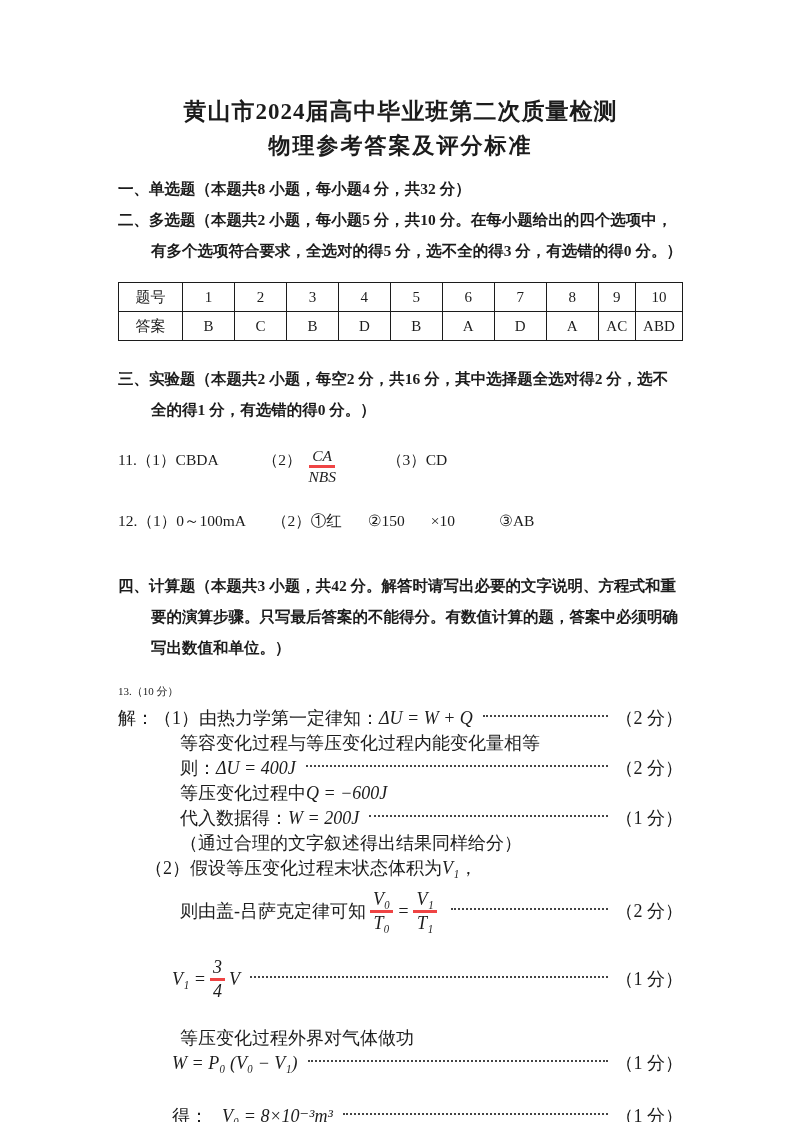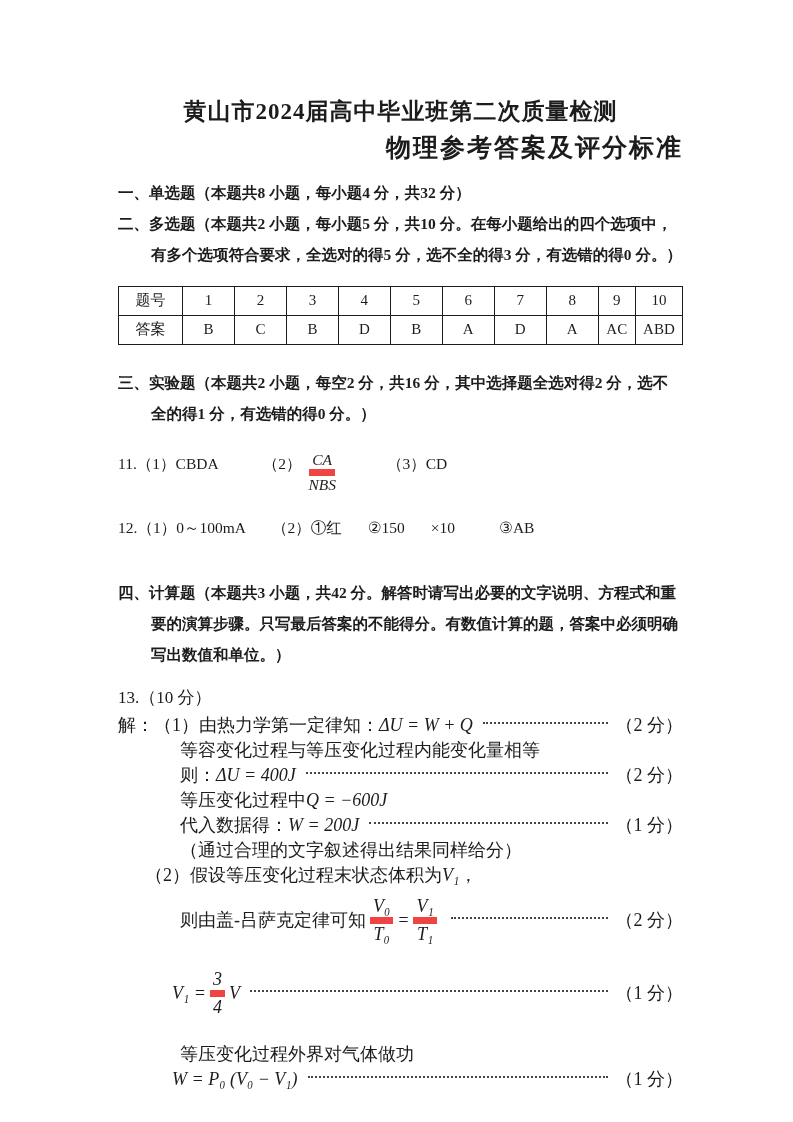--- a/index.html
+++ b/index.html
@@ -2,44 +2,44 @@
 <html><head>
 <meta charset="utf-8">
 <style>
   html,body{margin:0;padding:0;background:#ffffff;}
   body{width:793px;height:1122px;overflow:hidden;
        font-family:"Liberation Serif","DejaVu Serif",serif;
        color:#1c1c1c;}
   .page{box-sizing:border-box;width:793px;height:1122px;padding:98px 110px 0 118px;}
 
   .title{font-size:23px;font-weight:700;text-align:center;margin:0;line-height:1.25;letter-spacing:1px;}
-  .subtitle{font-size:25px;font-weight:700;text-align:right;margin:6px 0 14px 0;line-height:1.2;letter-spacing:2px;}
+  .subtitle{font-size:22px;font-weight:700;text-align:center;margin:6px 0 14px 0;line-height:1.2;letter-spacing:2px;}
 
   .sec{font-size:15.5px;font-weight:700;line-height:31px;padding-left:33px;text-indent:-33px;margin:0;}
   .sec .sec-label{display:inline;}
 
   table.ans{border-collapse:collapse;width:100%;margin:16px 0 22px 0;table-layout:fixed;}
   table.ans td{border:1.5px solid #1c1c1c;text-align:center;font-size:15px;height:28px;padding:0;}
   td.c-label{width:11.5%;}
   td.c-n{width:9.3%;}
   td.c-9{width:6.6%;}
   td.c-10{width:8.4%;}
 
   .ansline{font-size:15.5px;line-height:23px;margin:23px 0;display:flex;align-items:flex-start;flex-wrap:nowrap;}
   .gap-lg{display:inline-block;width:44px;}
   .gap-md{display:inline-block;width:26px;}
   .gap-sm{display:inline-block;width:14px;}
 
   .math{font-family:"Liberation Serif","DejaVu Serif",serif;font-style:italic;}
   .frac{display:inline-flex;flex-direction:column;align-items:center;vertical-align:middle;
         font-style:italic;line-height:1.05;margin:0 4px;}
-  .frac .num{border-bottom:7px solid #ef4444;padding:0 3px 1px 3px;}
+  .frac .num{border-bottom:3px solid #ef4444;padding:0 3px 1px 3px;}
   .frac .den{padding:1px 3px 0 3px;}
 
-  .q13-head{font-size:17px;line-height:24px;margin:16px 0 4px 0;}
+  .q13-head{font-size:11px;line-height:24px;margin:16px 0 4px 0;}
   .sol-line{font-size:18px;line-height:23px;display:flex;align-items:center;margin:2px 0;}
   .ind1{padding-left:62px;}
   .ind2{padding-left:27px;}
   .ind3{padding-left:54px;}
   .leader{flex:1;border-bottom:2px dotted #444;height:0;margin:0 8px 5px 10px;min-width:30px;}
   .score{white-space:nowrap;}
   .frac-row{margin:10px 0;}
   .sp-top{margin-top:26px;}
   .sp-top-lg{margin-top:30px;}
 </style>

